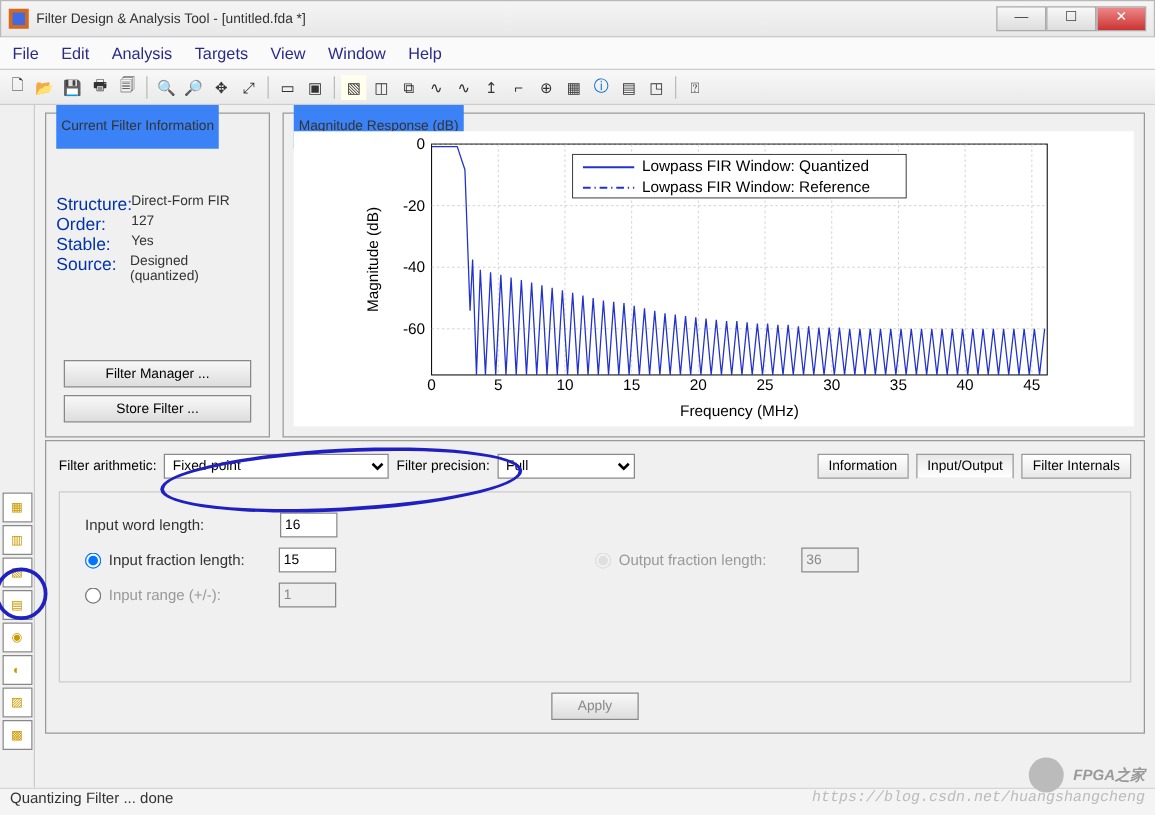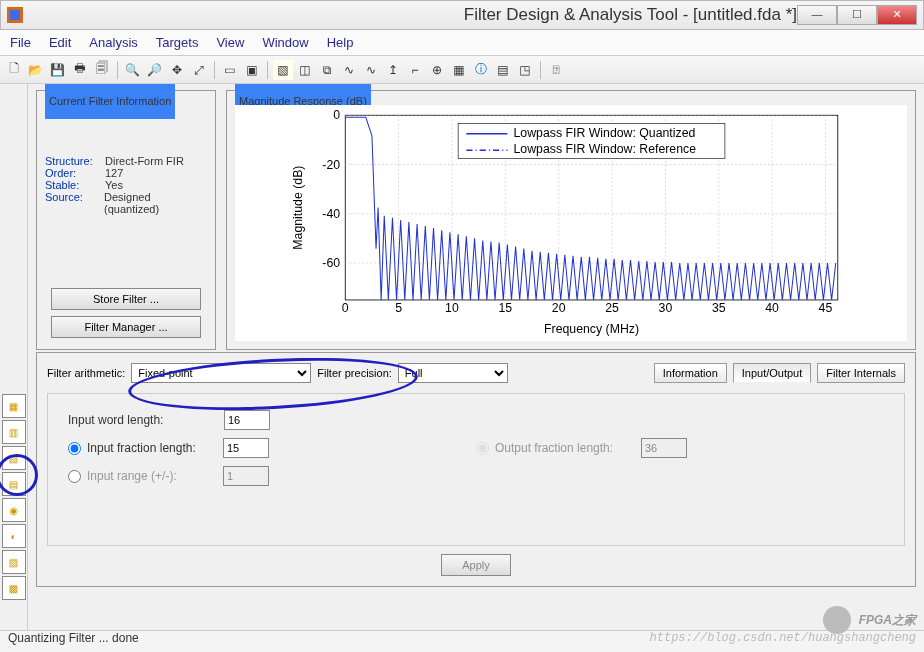--- a/index.html
+++ b/index.html
@@ -1,21 +1,21 @@
 <!DOCTYPE html>
 <html><head>
 <meta charset="utf-8">
 <style>
 * { box-sizing: border-box; margin: 0; padding: 0; font-family: "Microsoft YaHei", Tahoma, sans-serif; font-size: 12px; }
 body { background: #fff; width: 924px; height: 652px; overflow: hidden; position: relative; }
 
 .titlebar { height: 30px; background: linear-gradient(#f5f5f5,#e8e8e8); border: 1px solid #b8b8b8; display: flex; align-items: center; padding: 0 6px; }
 .titlebar .app-icon { width: 16px; height: 16px; background: #d2691e; margin-right: 6px; position: relative; }
 .titlebar .app-icon::after { content:''; position:absolute; inset:3px; background:#4169e1; }
-.titlebar-text { color:#333; font-size:17px; flex:1;text-align:right; }
+.titlebar-text { color:#333; font-size:11px; flex:1; }
 .winbtns { display:flex; gap:0; }
 .winbtn { width:40px; height:20px; border:1px solid #aaa; background:linear-gradient(#f8f8f8,#ddd); text-align:center; line-height:16px; font-size:11px; color:#444;}
 .winbtn.close { background:linear-gradient(#e88,#c33); color:#fff; }
 
 .menubar { height:26px; background:#fafafa; border-bottom:1px solid #ccc; display:flex; align-items:center; padding:0 10px; gap:18px; }
 .menubar span { color:#2a2a8a; font-size:13px; cursor:default; }
 
 .toolbar { height:28px; background:linear-gradient(#f8f8f8,#eaeaea); border-bottom:1px solid #ccc; display:flex; align-items:center; padding:0 4px; gap:2px; }
 .tbbtn { width:20px; height:20px; border:1px solid transparent; display:flex; align-items:center; justify-content:center; font-size:12px; color:#333; }
 .tbsep { width:1px; height:18px; background:#bbb; margin:0 3px; }
@@ -27,21 +27,21 @@
 .main { flex:1; background:#f0f0f0; padding:6px 8px; overflow:hidden; position:relative; }
 
 .row1 { display:flex; gap:10px; height:260px; }
 
 .fieldset { border:1px solid #999; position:relative; padding:14px 8px 8px; background:#f0f0f0; }
 .fieldset > legend, .fieldset > .legend { position:absolute; top:-8px; left:8px; background:#3b82f6; padding:12px 4px; font-size:11px; color:#333; }
 
 .cfi { width:180px; height:260px; display:flex; flex-direction:column; }
 .cfi-body { flex:1; padding-top:50px; }
 .cfi-row { display:flex; }
-.cfi-label { width:60px; color:#0033aa; font-size:11px; }
+.cfi-label { width:60px; color:#0033aa; font-size:14px; }
 .cfi-val { color:#333; font-size:11px; }
 .cfi-btn { width:150px; height:22px; margin:3px auto; display:block; background:linear-gradient(#f8f8f8,#ddd); border:1px solid #888; font-size:11px; }
 
 .magresp { flex:1; height:260px; position:relative; }
 .plot { position:absolute; inset:14px 8px 8px 8px; background:#fff; }
 .plot svg { width:100%; height:100%; }
 
 .params { border:1px solid #999; margin-top:2px; padding:10px; height:235px; position:relative; display:flex; flex-direction:column; }
 .params-top { display:flex; align-items:center; gap:6px; margin-bottom:10px; }
 .params-top label { font-size:11px; }
@@ -151,22 +151,22 @@
             </div>
           <div class="cfi-row">
               <span class="cfi-label">Stable:</span>
               <span class="cfi-val">Yes</span>
             </div>
           <div class="cfi-row">
               <span class="cfi-label">Source:</span>
               <span class="cfi-val">Designed (quantized)</span>
             </div>
         </div>
+        <button class="cfi-btn">Filter Manager ...</button>
         <button class="cfi-btn">Store Filter ...</button>
-        <button class="cfi-btn">Filter Manager ...</button>
       </div>
 
       <div class="fieldset magresp">
         <span class="legend">Magnitude Response (dB)</span>
         <div class="plot">
           <svg viewBox="0 0 560 230">
             <rect x="60" y="10" width="480" height="180" fill="#fff" stroke="#000" stroke-width="0.8"></rect>
 
             <g stroke="#bbb" stroke-dasharray="2 2" stroke-width="0.5">
               <line x1="60" y1="10" x2="540" y2="10"></line>

